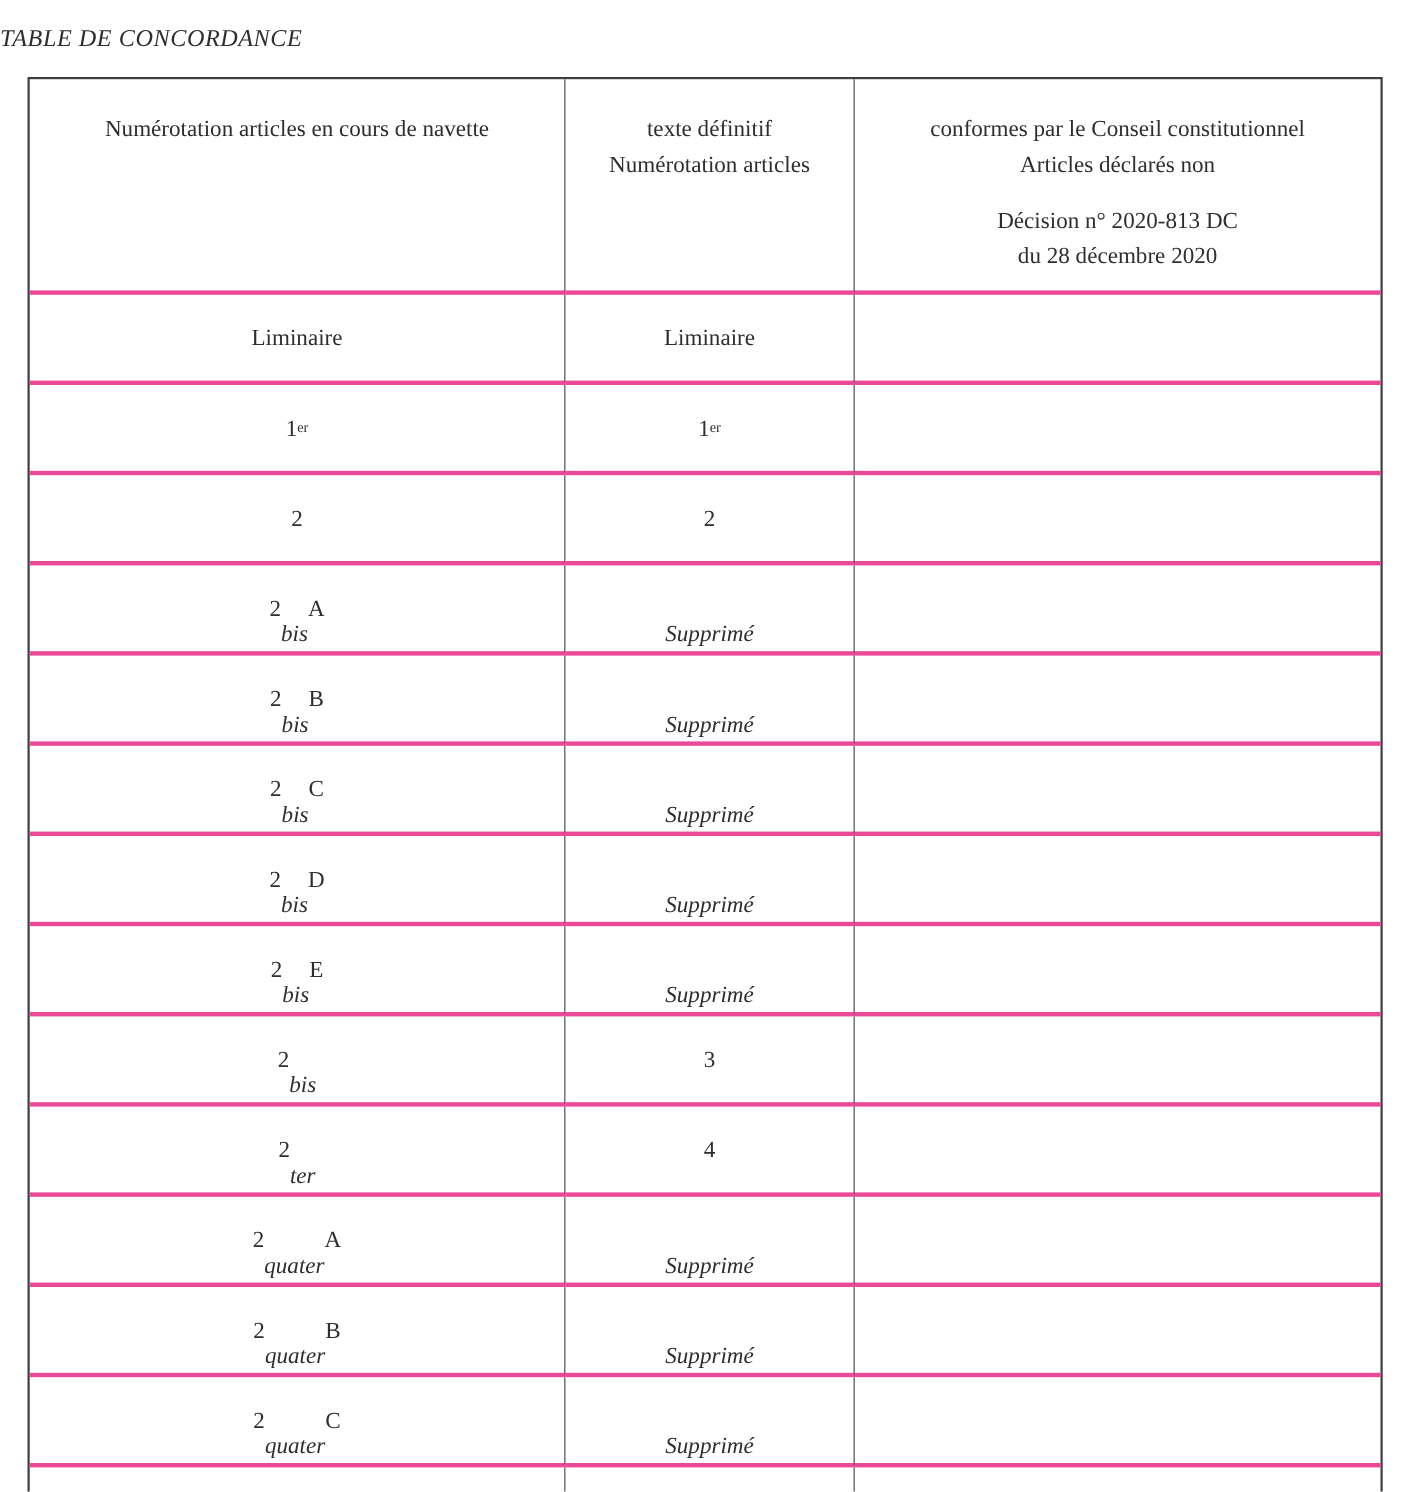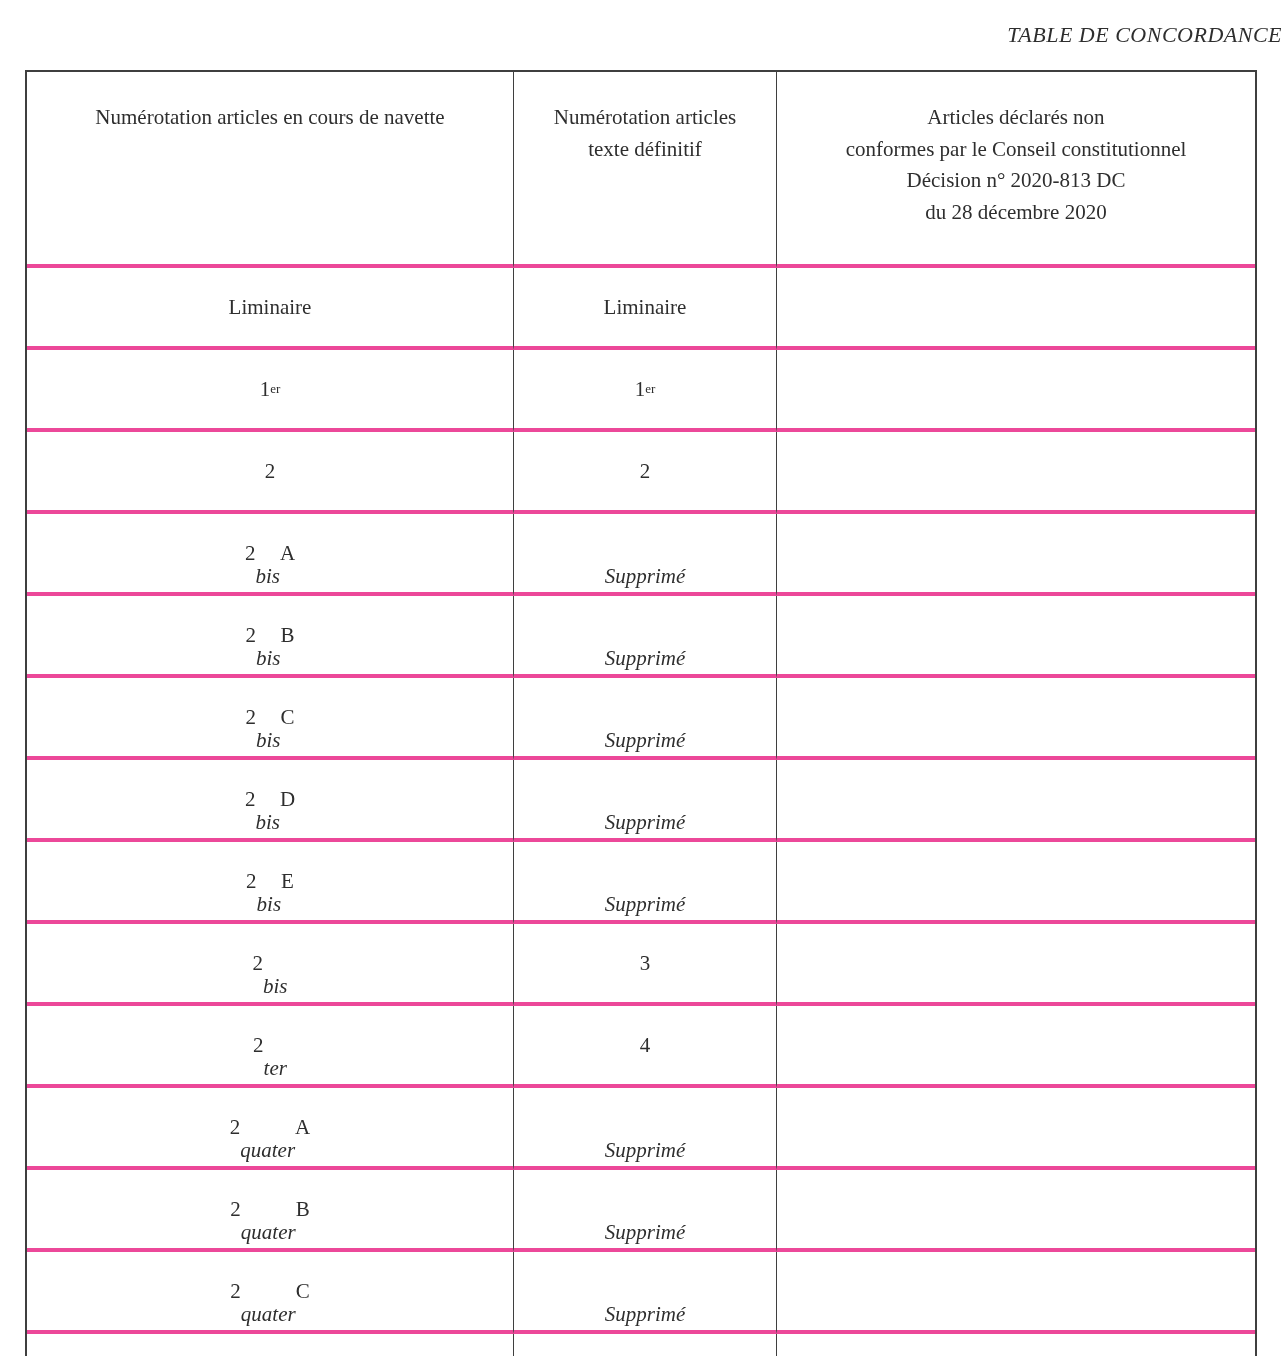--- a/index.html
+++ b/index.html
@@ -11,21 +11,21 @@
     font-family: "Liberation Serif", "DejaVu Serif", serif;
     color: #2e2e2e;
   }
   .page { position: relative; width: 1282px; height: 1356px; background: #fff; }
 
   .doc-title {
     position: absolute;
     top: 22px;
     left: 0;
     width: 100%;
-    text-align: right;
+    text-align: left;
     font-style: italic;
     font-size: 22px;
     letter-spacing: 0.5px;
     color: #2e2e2e;
   }
 
   .concordance-table {
     position: absolute;
     top: 70px;
     left: 25px;
@@ -47,21 +47,21 @@
   .cell.col1, .cell.col2 { border-right: 1px solid #3f3f3f; }
 
   .header-row .cell {
     height: 196px;
     padding-top: 30px;
     text-align: center;
     line-height: 1.5;
   }
   .header-row .cell.col1 { padding-left: 8px; padding-right: 8px; }
 
-  .decision { }
+  .decision { margin-top: 20px; }
 
   .body-row .cell {
     height: 82px;
     display: flex;
     align-items: center;
     justify-content: center;
   }
 
   .it { font-style: italic; margin-top: 46px; }
   sup.sup { font-size: 0.62em; line-height: 0; }
@@ -75,26 +75,26 @@
 
   <div class="doc-title">TABLE DE CONCORDANCE</div>
 
   <div class="concordance-table">
 
     <div class="row header-row">
       <div class="cell col1">
         <div>Numérotation articles en cours de navette</div>
       </div>
       <div class="cell col2">
+        <div>texte définitif</div>
         <div>Numérotation articles</div>
-        <div>texte définitif</div>
       </div>
       <div class="cell col3">
+        <div>conformes par le Conseil constitutionnel</div>
         <div>Articles déclarés non</div>
-        <div>conformes par le Conseil constitutionnel</div>
         <div class="decision">
           <div>Décision n° 2020-813 DC</div>
           <div>du 28 décembre 2020</div>
         </div>
       </div>
     </div>
 
     <div id="table-body">
         <div class="row body-row">
           <div class="cell col1">

